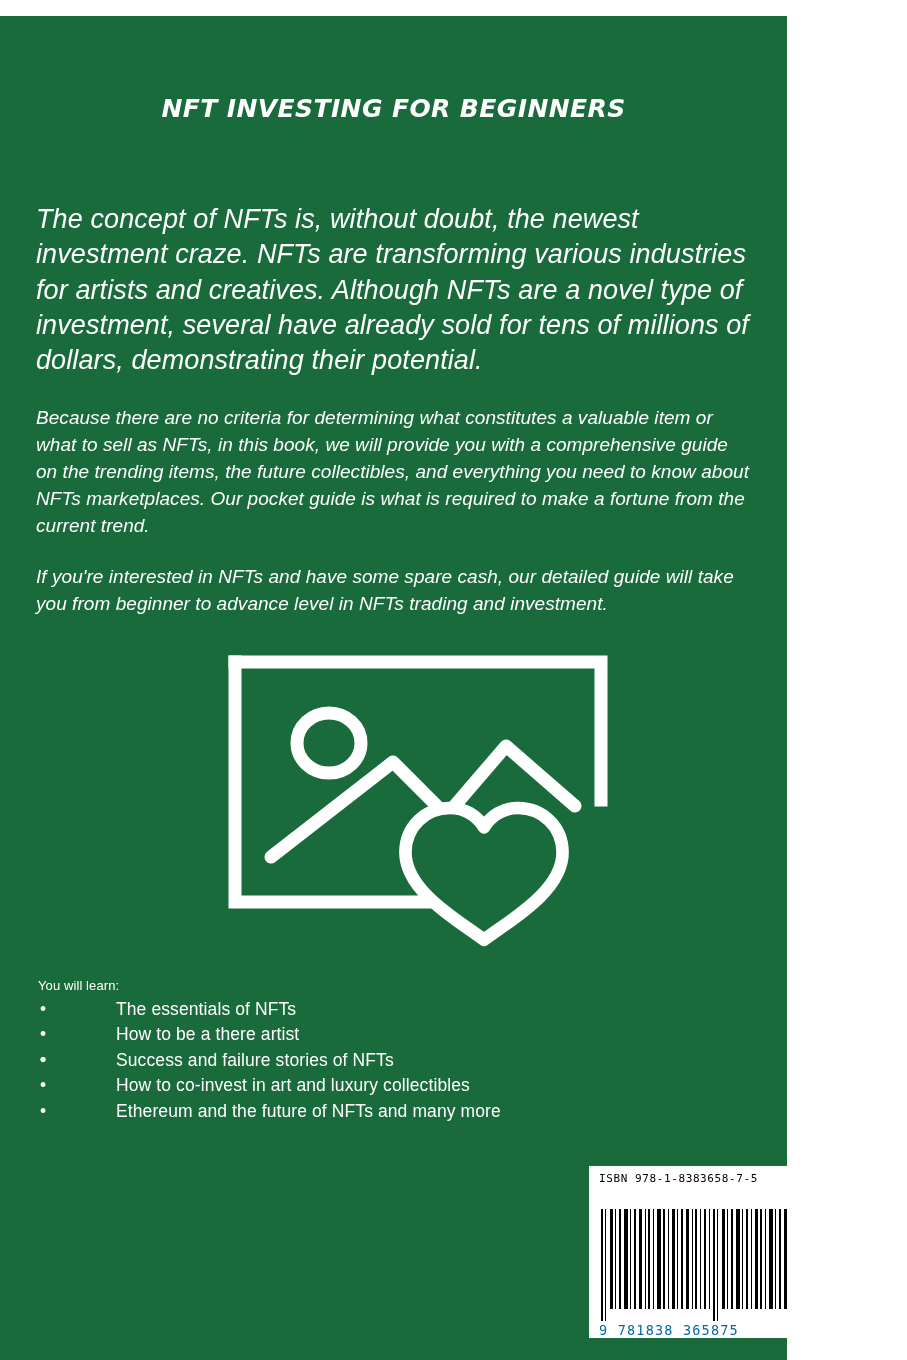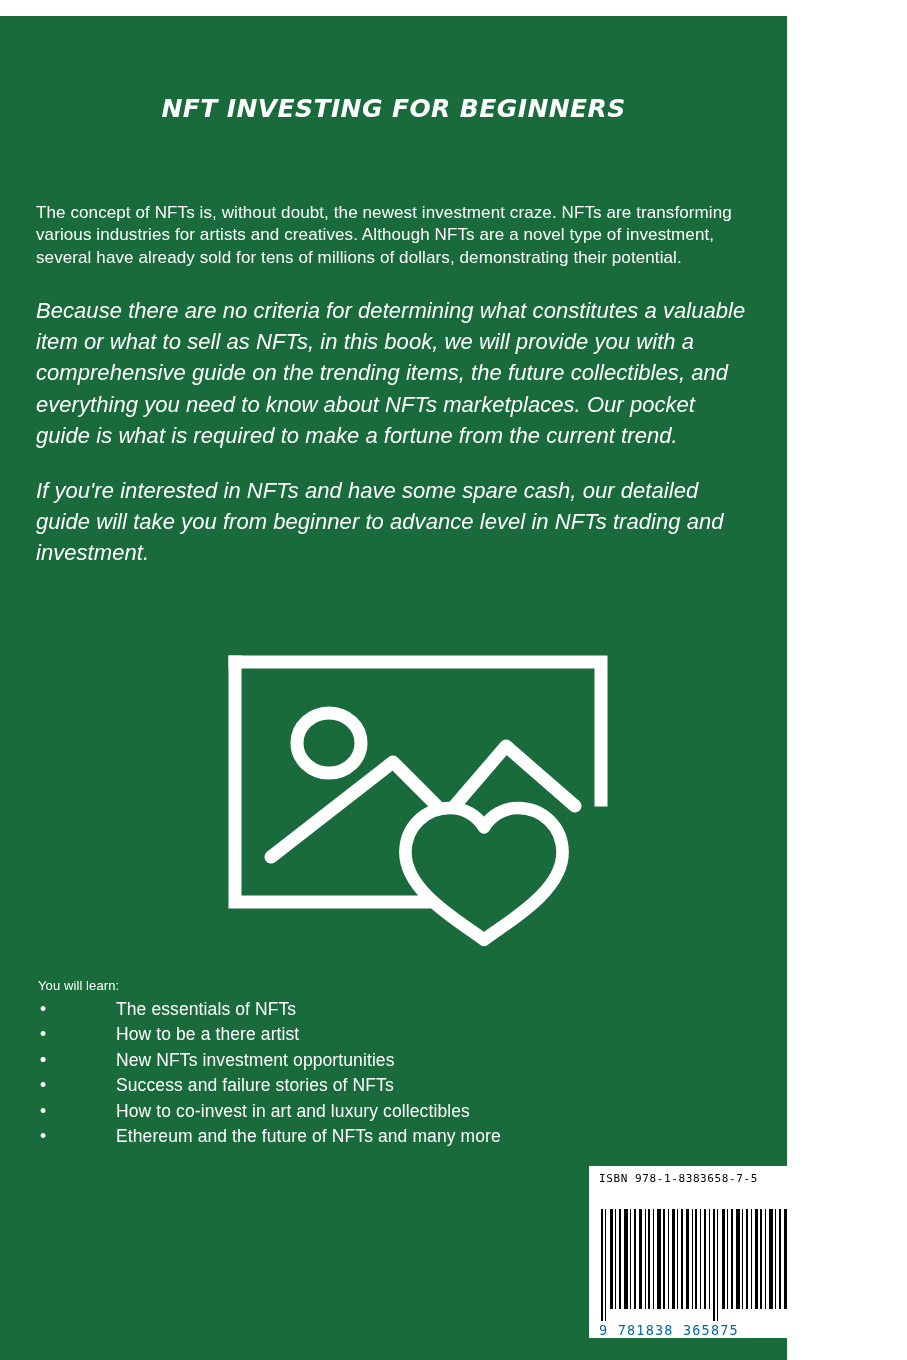--- a/index.html
+++ b/index.html
@@ -36,27 +36,28 @@
     font-family: "DejaVu Sans", sans-serif;
   }
   .body-text {
     position: absolute;
     left: 36px;
     right: 38px;
     top: 186px;
     color: #ffffff;
   }
   .para-lead {
-    font-size: 17px;
+    font-size: 27px;
+    font-style: italic;
     line-height: 1.31;
     margin: 0 0 26px 0;
     letter-spacing: 0.1px;
   }
   .para {
-    font-size: 22px;
+    font-size: 19px;
     font-style: italic;
     line-height: 1.42;
     margin: 0 0 24px 0;
     letter-spacing: 0.05px;
   }
   .para:last-child { margin-bottom: 0; }
 
   .art {
     position: absolute;
     left: 223px;
@@ -162,21 +163,21 @@
       <path d="M286 215 c0 -27 21 -46 46 -46 c15 0 28 8 35 20 c7 -12 20 -20 35 -20 c25 0 46 19 46 46 c0 41 -58 72 -81 90 c-23 -18 -81 -49 -81 -90 z" transform="translate(-95,-6) scale(0.97)" stroke="#ffffff" stroke-width="13" fill="#1a6b3c" stroke-linejoin="round"></path>
     </svg>
   </div>
 
   <div class="learn">
     <div class="learn-head">You will learn:</div>
     <ul class="learn-list">
       <li><span class="bullet">•</span><span>The essentials of NFTs</span></li>
       <li><span class="bullet">•</span><span>How to be a there artist</span></li>
       <li><span class="bullet">•</span></li>
-      <li><span class="bullet">•</span><span>New NFTs investment opportunities</span></li>
+      <li><span class="bullet">•</span></li>
       <li><span class="bullet">•</span><span>Success and failure stories of NFTs</span></li>
       <li><span class="bullet">•</span><span>How to co-invest in art and luxury collectibles</span></li>
       <li><span class="bullet">•</span><span>Ethereum and the future of NFTs and many more</span></li>
     </ul>
   </div>
 
   <div class="barcode-box">
     <div class="isbn-line">ISBN 978-1-8383658-7-5</div>
     <div class="isbn-sub">90000</div>
     <div class="bars">

